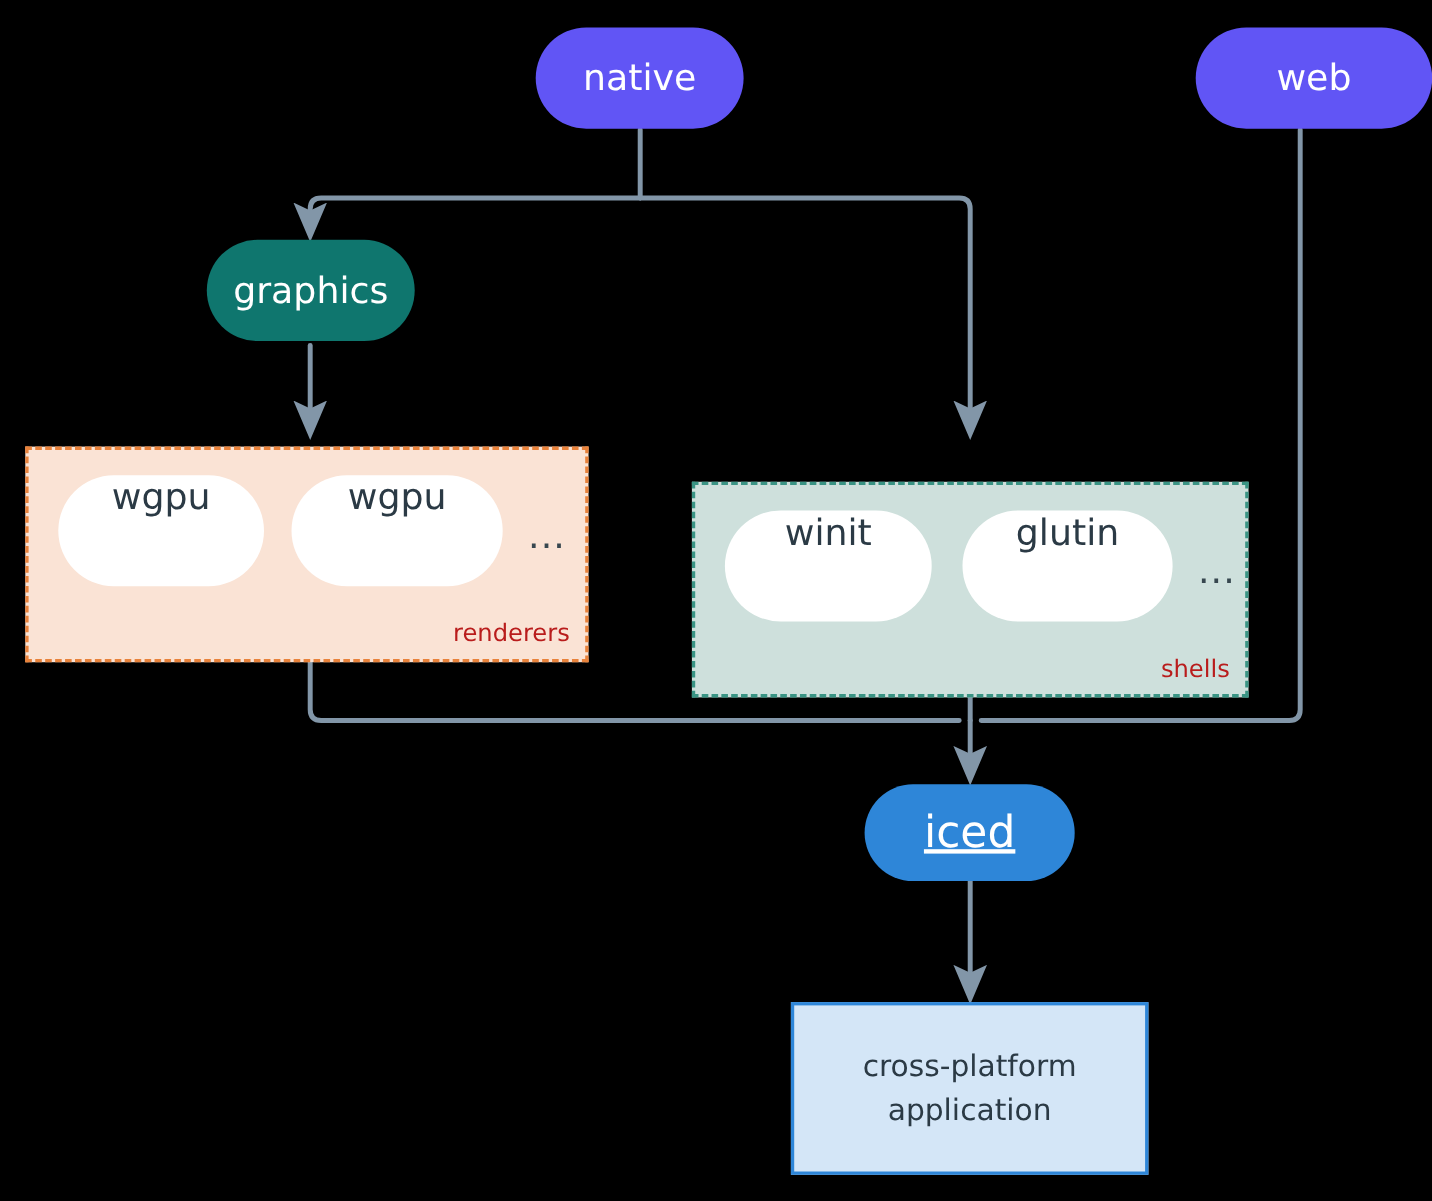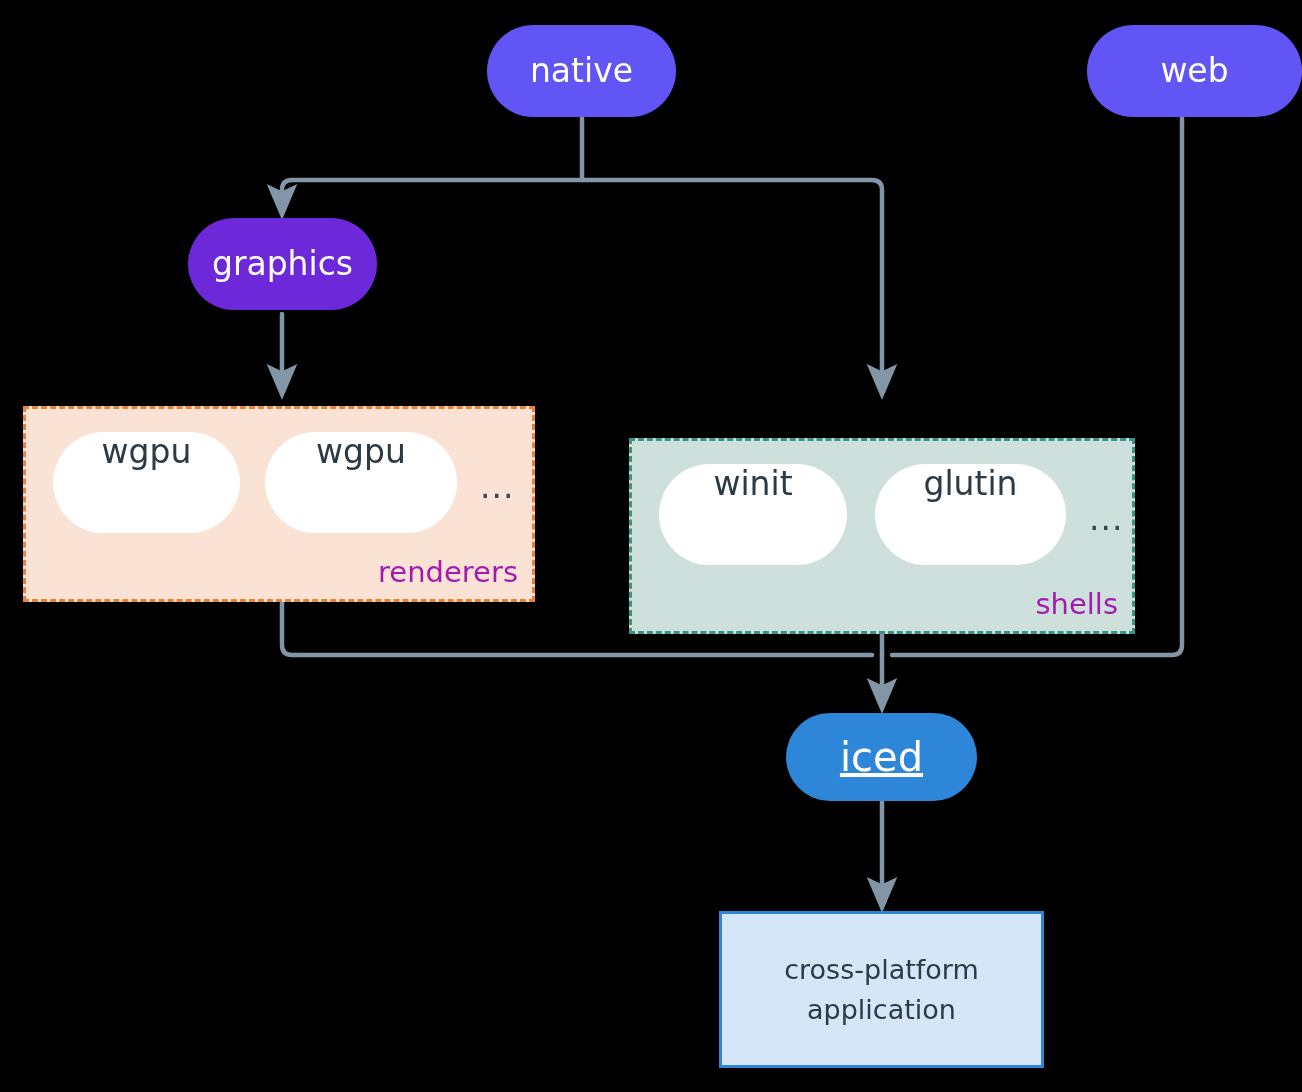--- a/index.html
+++ b/index.html
@@ -38,21 +38,21 @@
   
   .pill-top {
     background: #6155f5;
     color: #ffffff;
     border-radius: 999px;
     font-size: 33px;
   }
 
   
   .pill-graphics {
-    background: #6d28d9;
+    background: #0f766e;
     color: #ffffff;
     border-radius: 999px;
     font-size: 33px;
   }
 
   
   .pill-iced {
     background: #2e86d8;
     color: #ffffff;
     border-radius: 999px;
@@ -83,22 +83,22 @@
   }
   .group-shells {
     background: #cee0dc;
     border: 3px dashed #3a9484;
     margin-top: 32px;
   }
   .group-label {
     position: absolute;
     right: 14px;
     bottom: 10px;
-    font-size: 29px;
-    color: #a21caf;
+    font-size: 22px;
+    color: #b91c1c;
     white-space: nowrap;
   }
   .ellipsis {
     position: absolute;
     font-size: 33px;
     color: #37474f;
     letter-spacing: 1px;
   }
 
   

